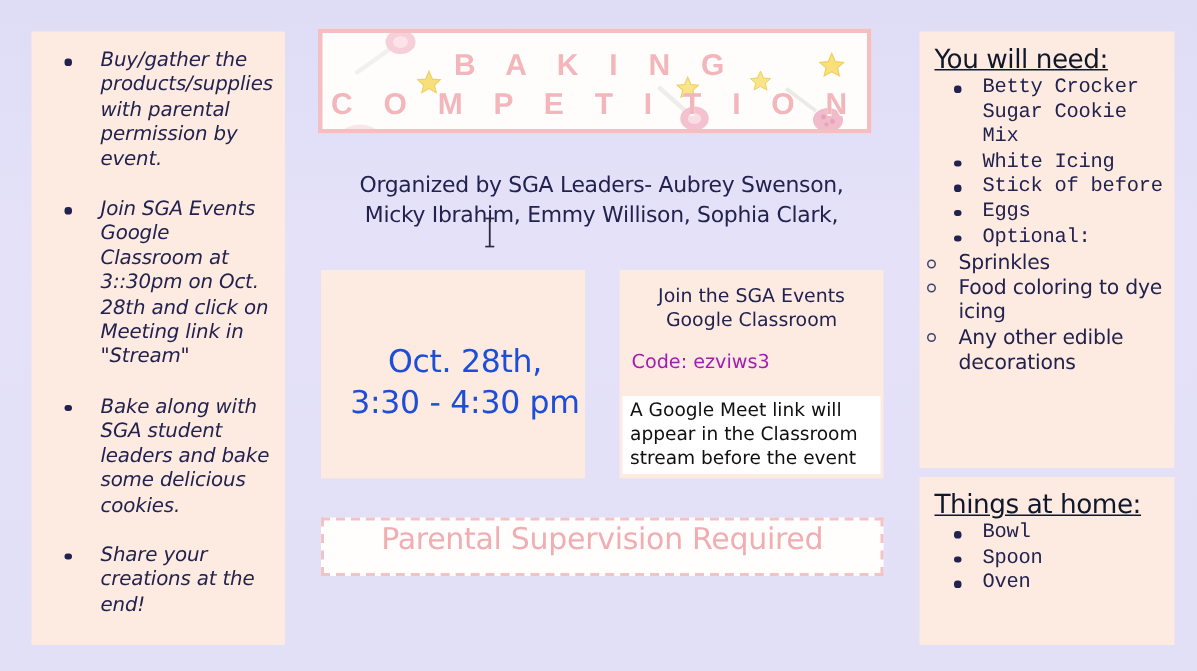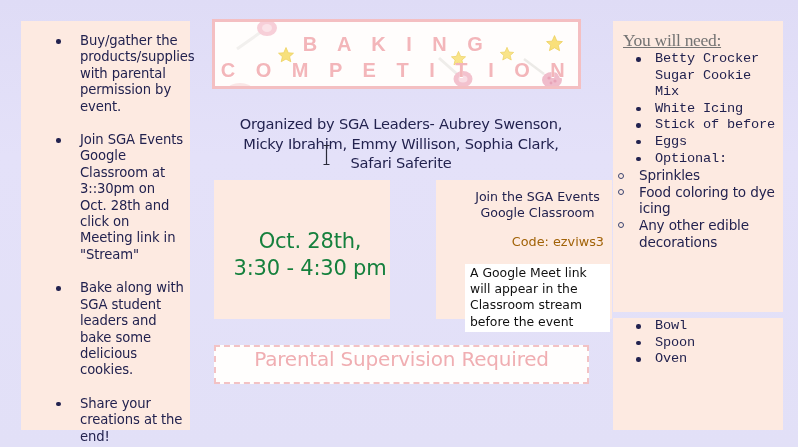--- a/index.html
+++ b/index.html
@@ -30,21 +30,22 @@
   
   #left-panel {
     left: 21px;
     top: 21px;
     width: 169px;
     height: 409px;
   }
   .bullet-list {
     list-style: none;
     margin: 0;
-    padding: 12px 6px 0 21px;
+    padding: 12px 6px 0 8px;
+    font-style: italic;
   }
   .bullet-list > li {
     position: relative;
     color: #22224f;
     font-size: 13.2px;
     line-height: 16.4px;
     padding-left: 38px;
     margin-bottom: 17px;
     letter-spacing: -0.1px;
   }
@@ -107,44 +108,43 @@
     left: 214px;
     top: 180px;
     width: 176px;
     height: 139px;
   }
   #date-box .date-inner {
     position: absolute;
     left: 16px; right: 0;
     top: 48px;
     text-align: center;
-    color: #15803d;
+    color: #1d4ed8;
     font-size: 21px;
     line-height: 27px;
     letter-spacing: -0.2px;
   }
 
   #classroom-box {
-    left: 436px;
+    left: 413px;
     top: 180px;
     width: 176px;
     height: 139px;
-    padding-left: 27px;
   }
   .cb-head {
     padding: 9px 8px 0 8px;
     text-align: center;
     color: #22224f;
     font-size: 12.6px;
     line-height: 16px;
   }
   .cb-code {
     padding: 13px 8px 0 8px;
-    text-align: right;
-    color: #a16207;
+    text-align: left;
+    color: #a21caf;
     font-size: 12.8px;
     line-height: 16px;
   }
   .cb-note {
     margin: 14px 2px 0 2px;
     background: #ffffff;
     color: #101010;
     font-size: 12.4px;
     line-height: 16.2px;
     padding: 1px 3px 2px 5px;
@@ -175,28 +175,27 @@
     width: 170px;
     height: 291px;
   }
   #home-panel {
     left: 613px;
     top: 318px;
     width: 170px;
     height: 112px;
   }
   .section-head {
-    color: #737373;
+    color: #0f172a;
     font-size: 17.5px;
     line-height: 22px;
     text-decoration: underline;
     text-underline-offset: 1px;
     padding: 8px 0 0 10px;
     letter-spacing: -0.3px;
-    font-family: Liberation Serif, serif;
   }
   .r-list {
     list-style: none;
     margin: 0;
     padding: 0 4px 0 10px;
     font-family: Liberation Mono, monospace;
   }
   .r-list > li {
     position: relative;
     color: #22224f;
@@ -318,21 +317,20 @@
 
     <div class="title-text">
       <div>B A K I N G</div>
       <div>C O M P E T I T I O N</div>
     </div>
   </div>
 
   <div id="organizers">
     <div>Organized by SGA Leaders- Aubrey Swenson,</div>
     <div>Micky Ibrahim, Emmy Willison, Sophia Clark,</div>
-    <div>Safari Saferite</div>
   </div>
 
   <div class="panel" id="date-box">
     <div class="date-inner">
       <div>Oct. 28th,</div>
       <div>3:30 - 4:30 pm</div>
     </div>
   </div>
 
   <div class="panel" id="classroom-box">
@@ -358,20 +356,21 @@
       <li>Optional:</li>
     </ul>
     <ul class="r-sublist">
       <li>Sprinkles</li>
       <li>Food coloring to dye icing</li>
       <li>Any other edible decorations</li>
     </ul>
   </div>
 
   <div class="panel" id="home-panel">
+    <div class="section-head">Things at home:</div>
     <ul class="r-list">
       <li>Bowl</li>
       <li>Spoon</li>
       <li>Oven</li>
     </ul>
   </div>
 
   <div id="text-cursor">
     <svg width="7" height="20" viewBox="0 0 7 20">
       <path d="M0.5 0.5 H6.5 M3.5 0.5 V19.5 M0.5 19.5 H6.5" stroke="#2a2a3a" stroke-width="1.2" fill="none"></path>

